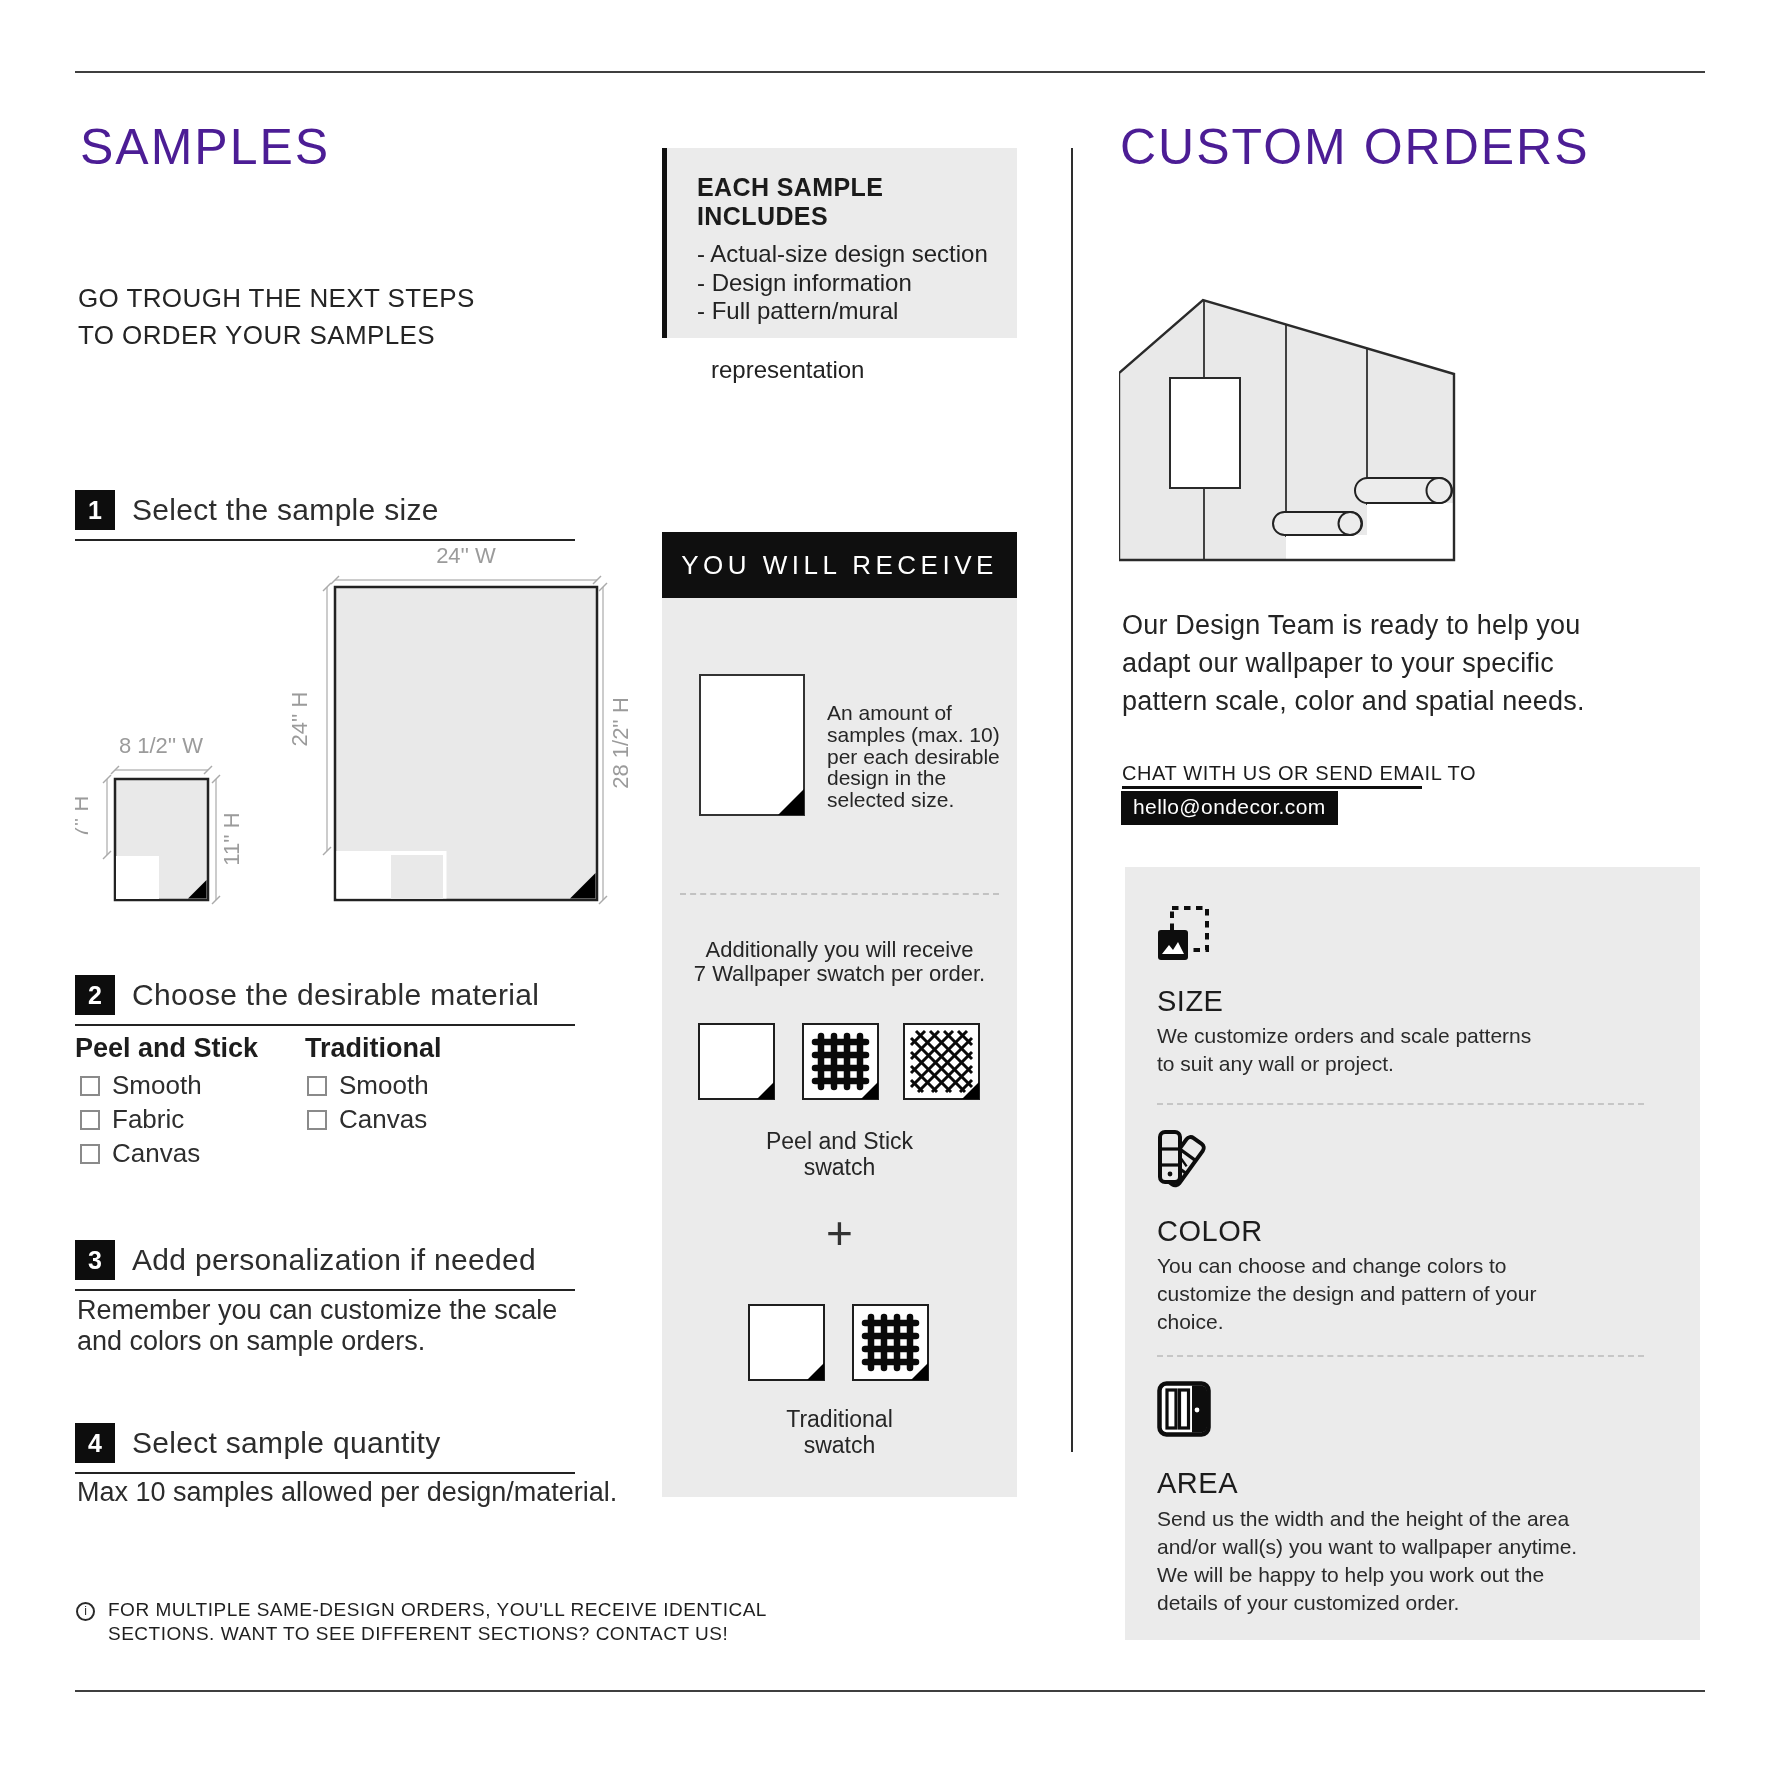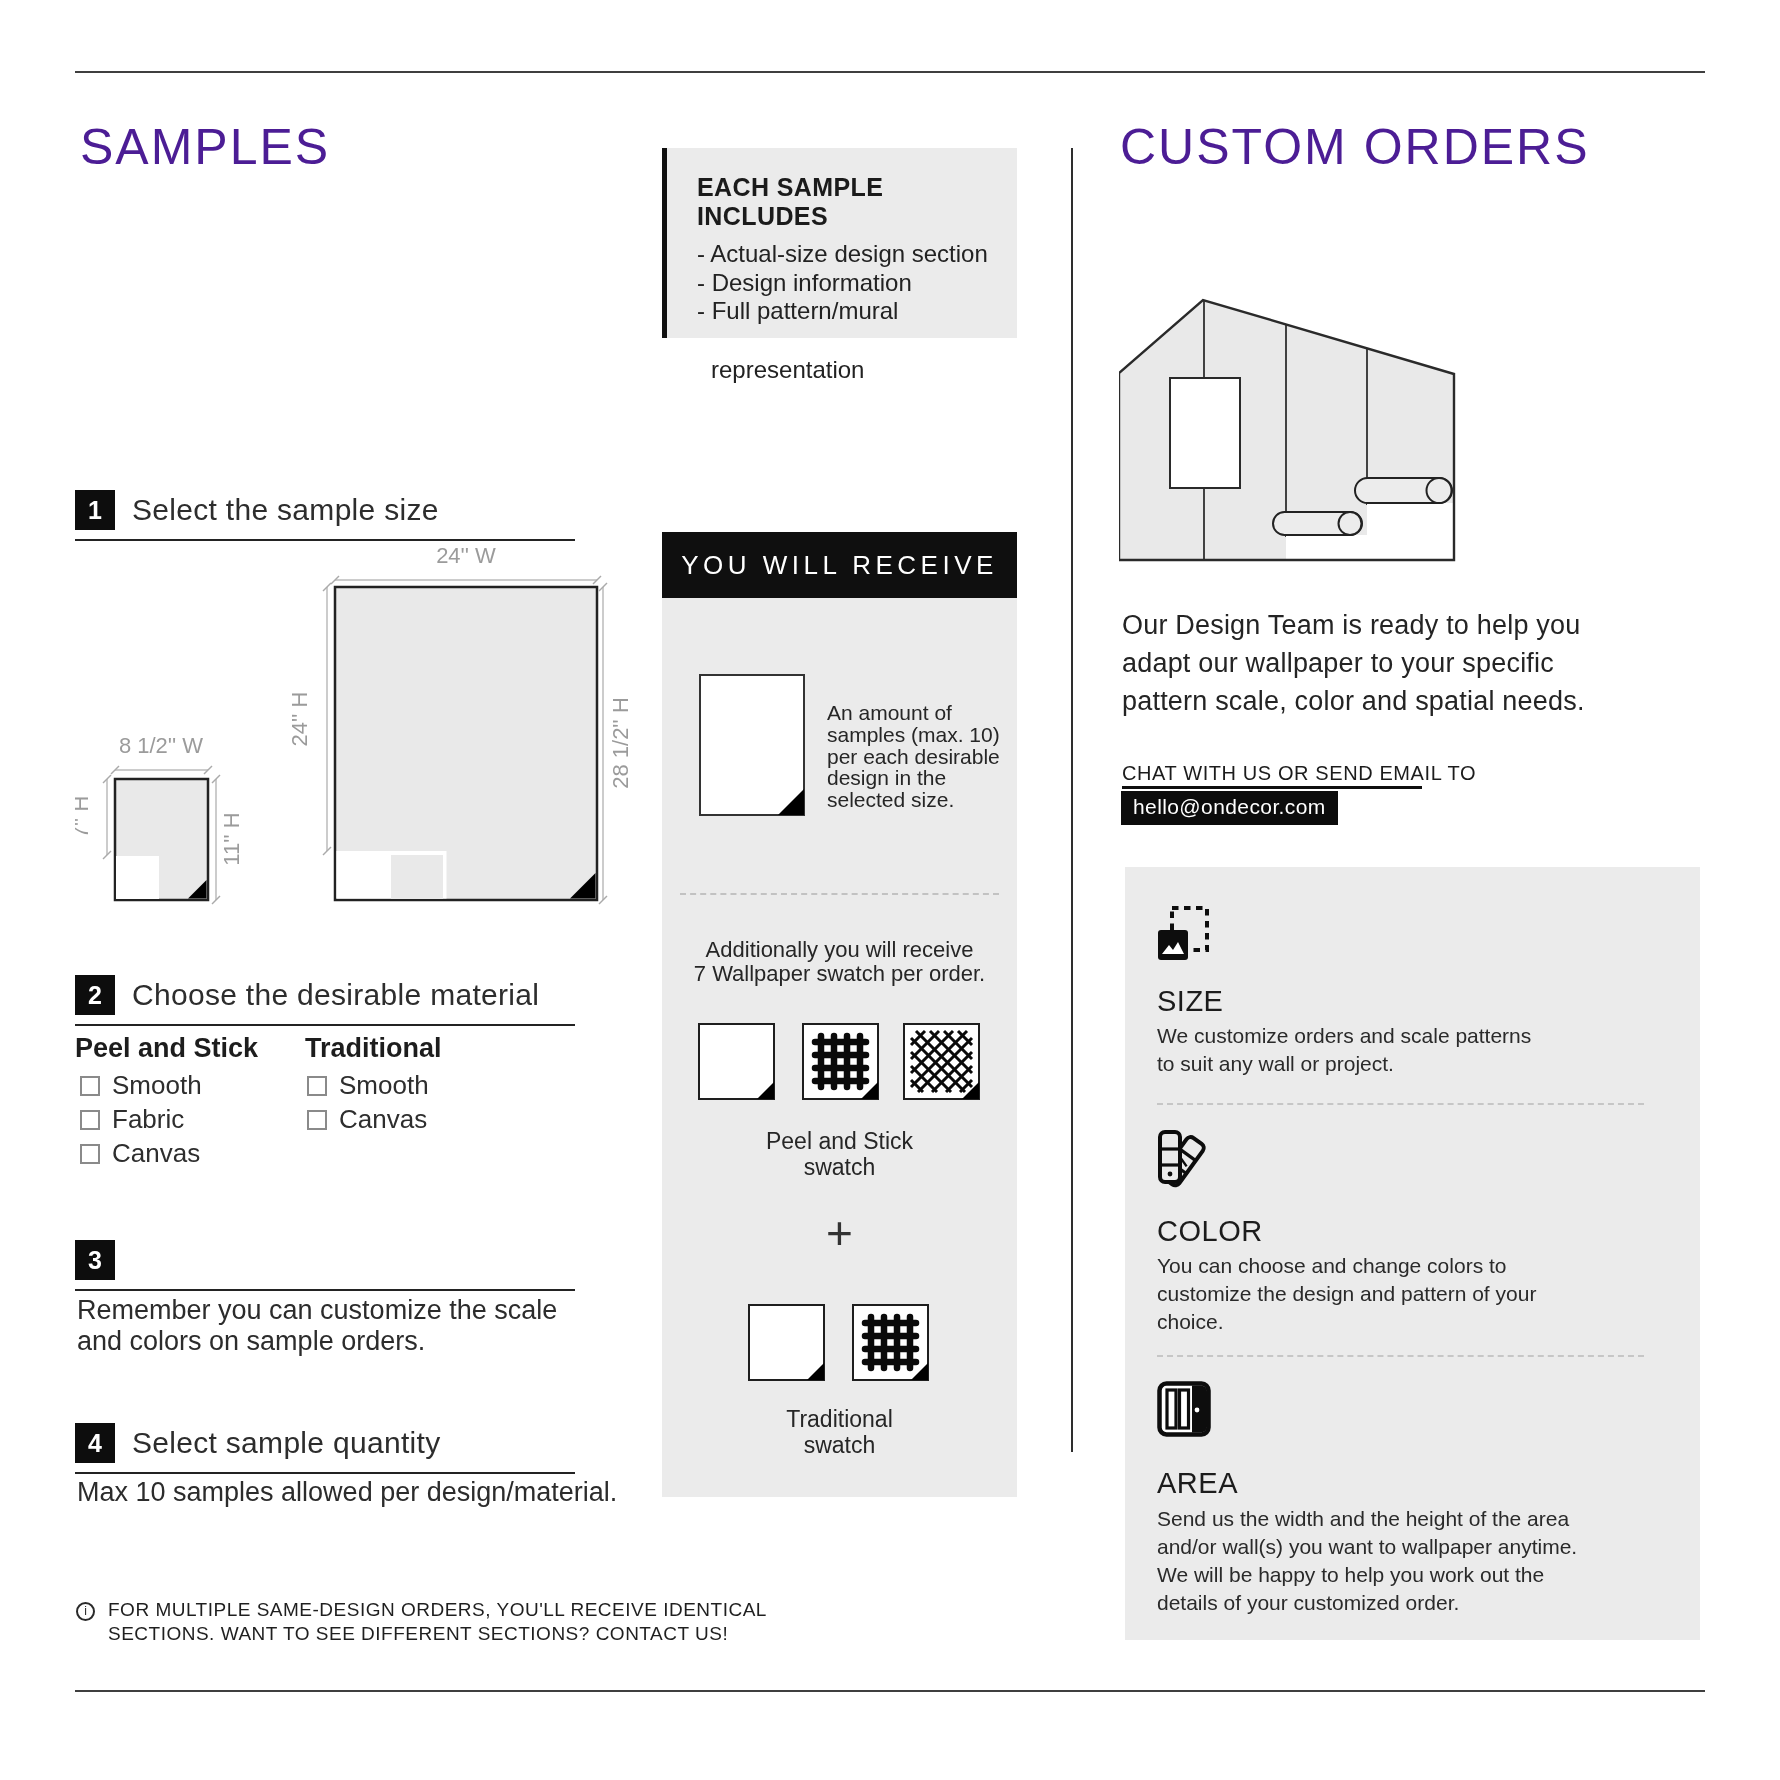--- a/index.html
+++ b/index.html
@@ -59,20 +59,24 @@
 <body>
 
 <div class="page">
 
   <div class="rule" style="left:75px;top:71px;width:1630px;"></div>
   <div class="rule" style="left:75px;top:1690px;width:1630px;"></div>
   <div class="vdivider" style="left:1071px;top:148px;height:1304px;"></div>
 
   <div class="abs big-title" style="left:80px;top:118px;">SAMPLES</div>
 
+  <div class="abs intro" style="left:78px;top:280px;">
+    <div>GO TROUGH THE NEXT STEPS</div>
+    <div>TO ORDER YOUR SAMPLES</div>
+  </div>
 
   <div class="step" style="top:490px;">
     <div class="step-num">1</div>
     <div class="step-label">Select the sample size</div>
   </div>
 
   <svg class="abs" style="left:75px;top:487px;" width="560" height="420" viewBox="0 0 560 420">
 
     <g>
       <rect x="260" y="100" width="262" height="313" fill="#e9e9e9" stroke="#222222" stroke-width="2.5"></rect>
@@ -139,20 +143,21 @@
     <span class="checkbox"></span>
     <span>Smooth</span>
   </div>
   <div class="mat-item" style="left:307px;top:1104px;">
     <span class="checkbox"></span>
     <span>Canvas</span>
   </div>
 
   <div class="step" style="top:1240px;">
     <div class="step-num">3</div>
+    <div class="step-label">Add personalization if needed</div>
   </div>
   <div class="note" style="left:77px;top:1295px;">
     <div>Remember you can customize the scale</div>
     <div>and colors on sample orders.</div>
   </div>
 
   <div class="step" style="top:1423px;">
     <div class="step-num">4</div>
     <div class="step-label">Select sample quantity</div>
   </div>

